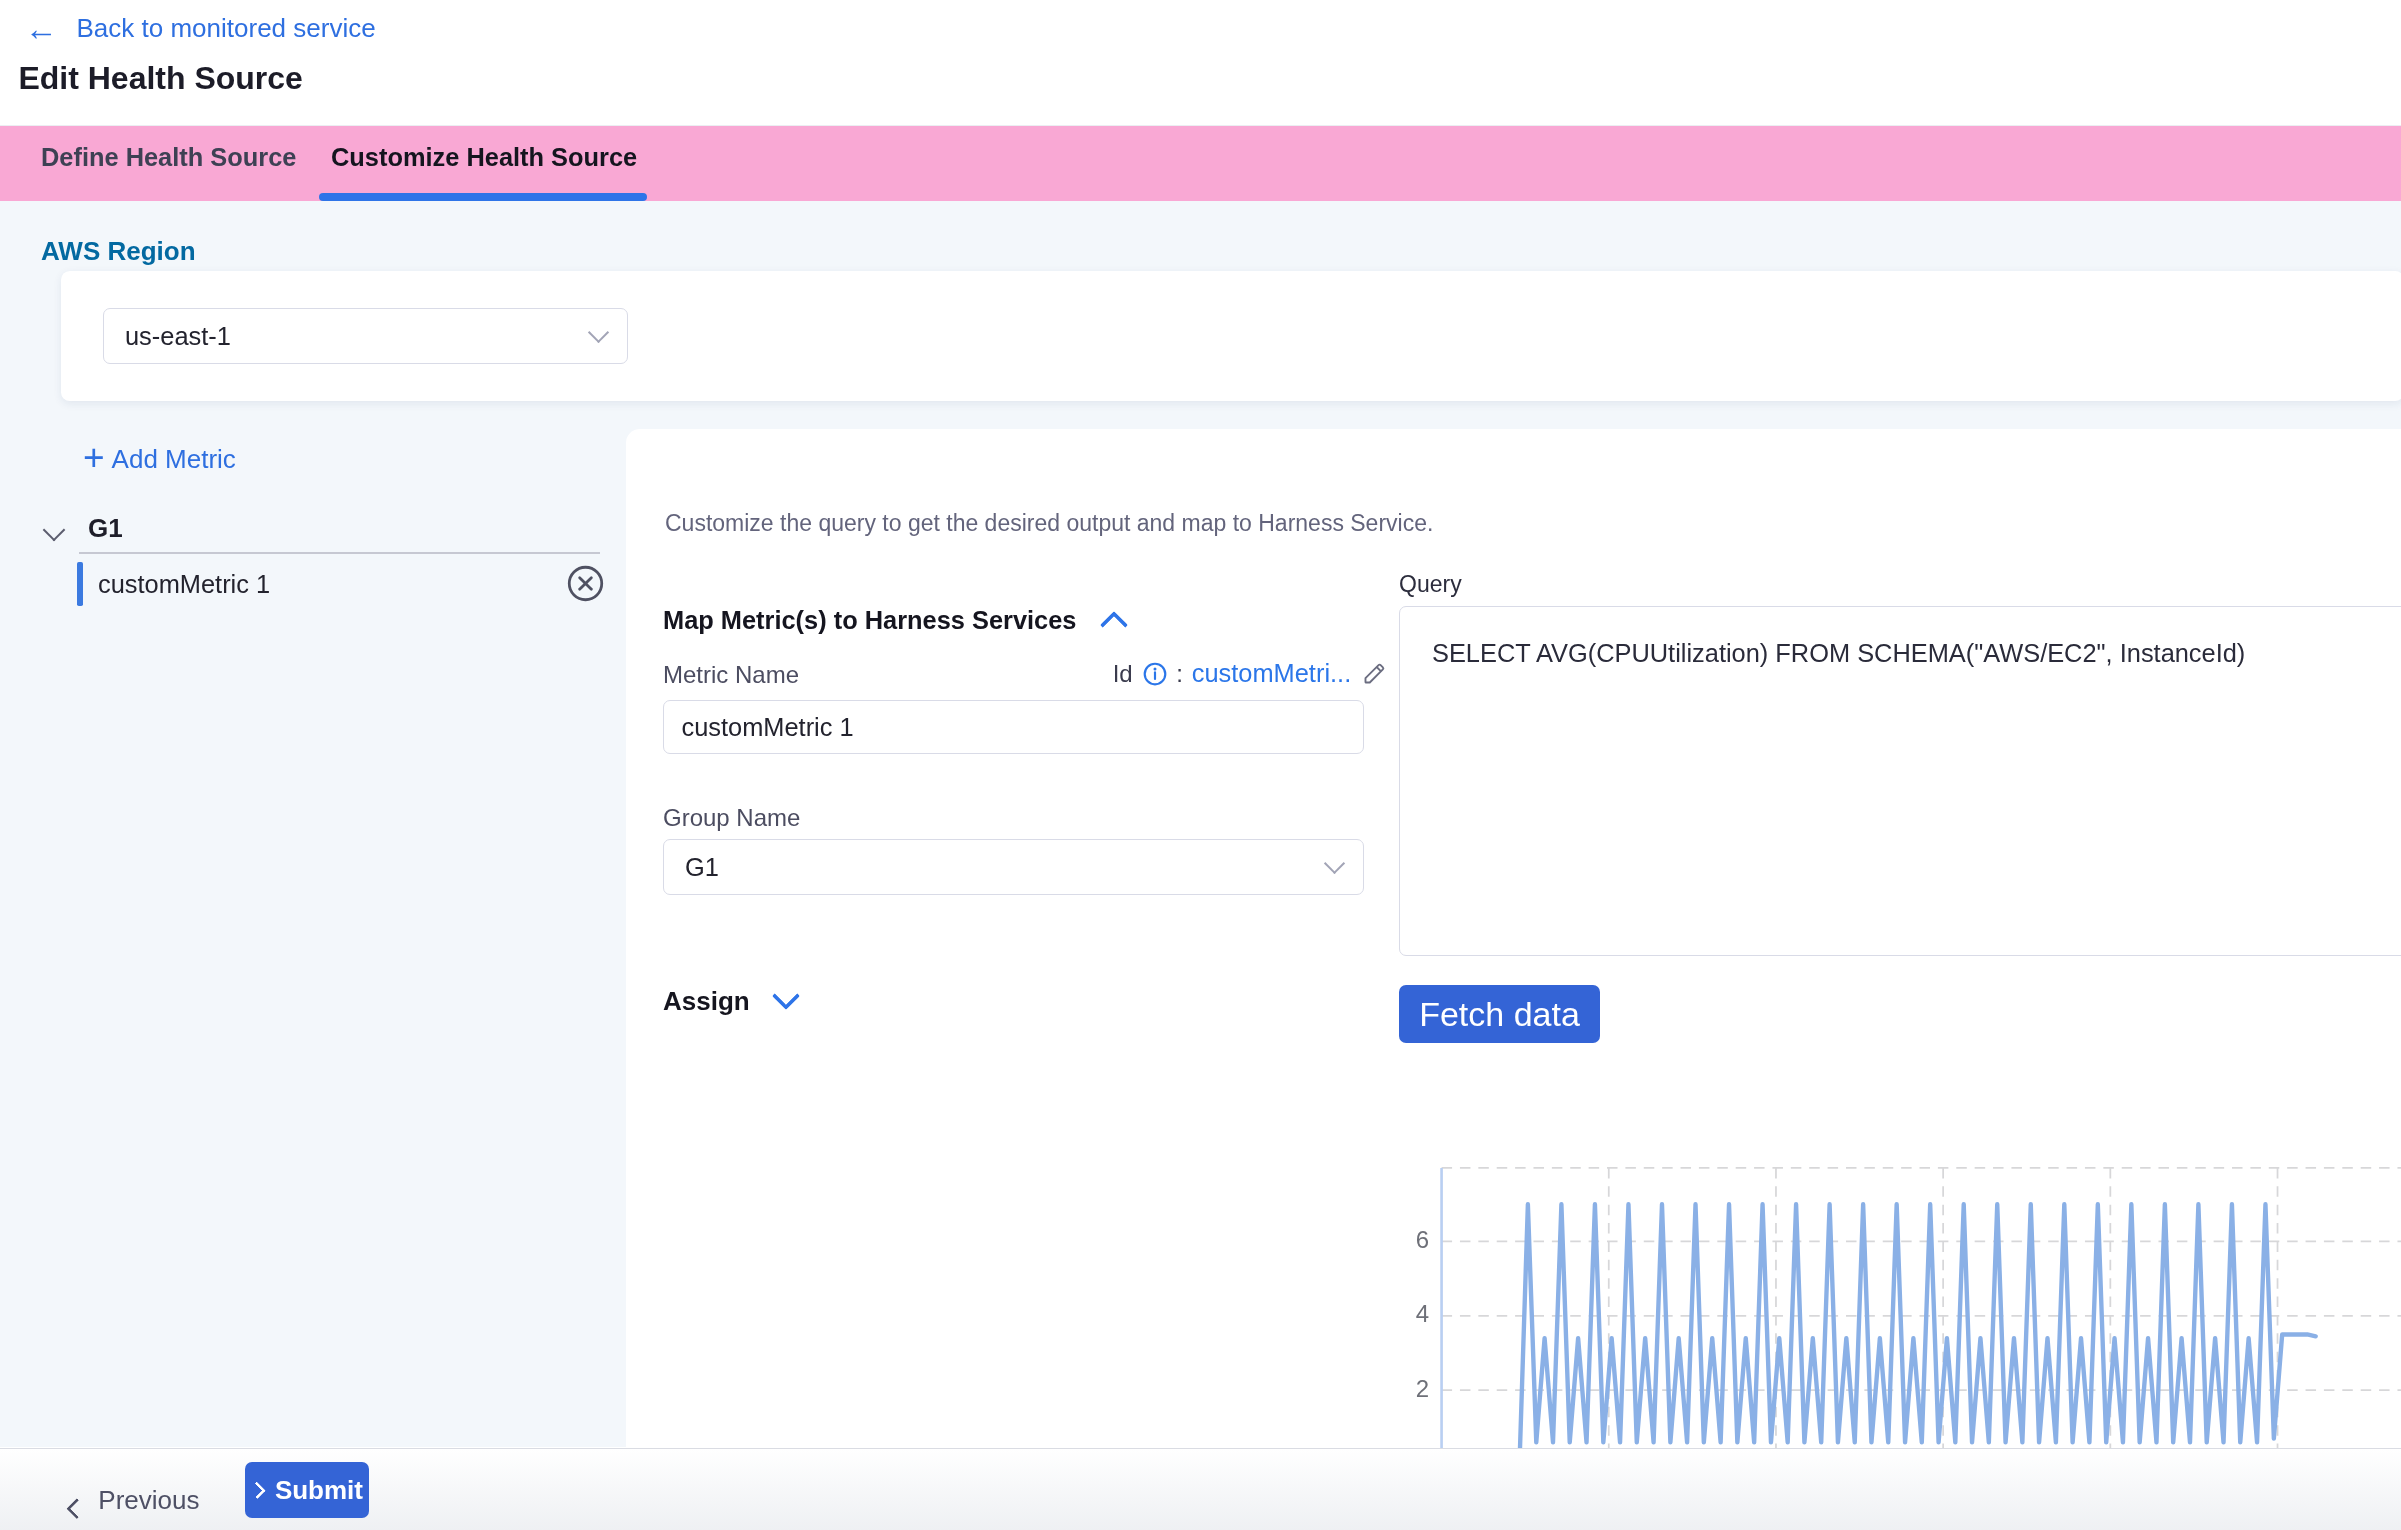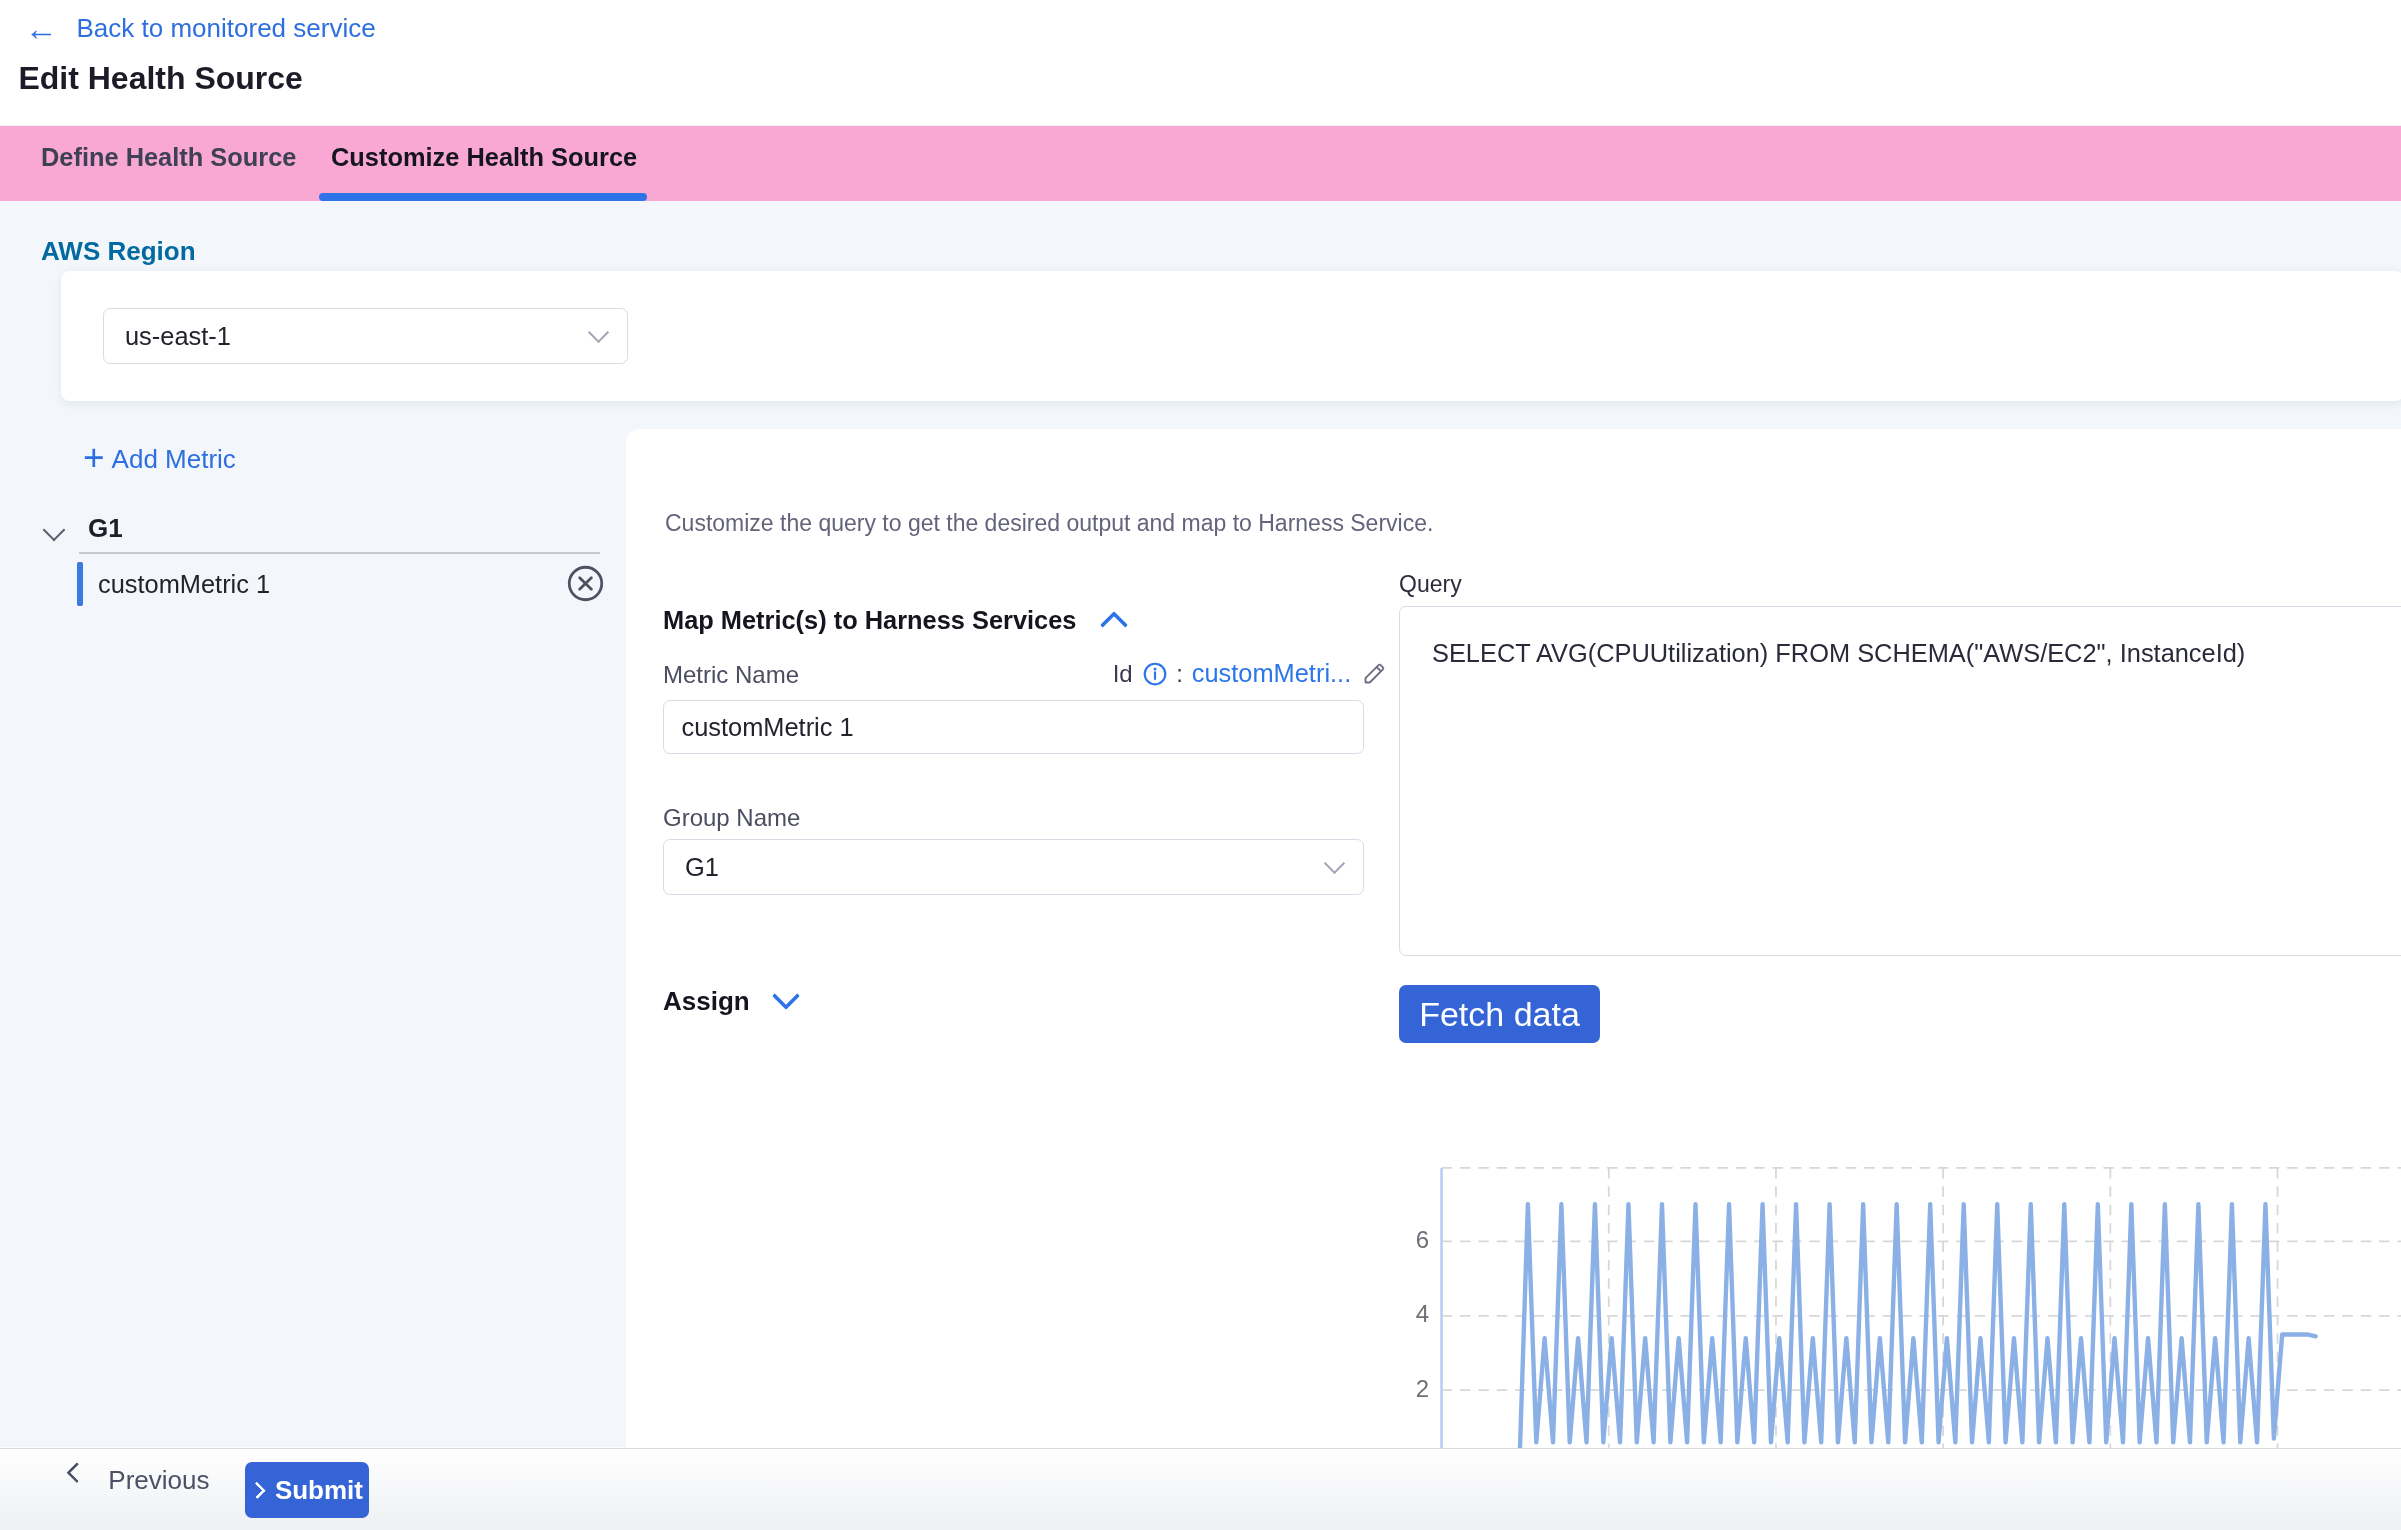--- a/index.html
+++ b/index.html
@@ -61,21 +61,21 @@
   .btn-blue{background:#3464d6;border:none;border-radius:7px;color:#ffffff;display:flex;align-items:center;
             justify-content:center;gap:12.3px;cursor:pointer;font-family:inherit;}
 
   
   .chart-wrap{left:1375px;top:1139px;width:1026px;height:309px;overflow:hidden;}
   .ytick{position:absolute;left:0;width:54px;text-align:right;font-size:24px;color:#6e7078;}
 
   
   .footer{left:0;top:1448px;width:2401px;height:83px;background:linear-gradient(180deg,#ffffff,#eef0f3);
           border-top:1.8px solid #dadce3;box-sizing:border-box;}
-  .prev-btn{position:absolute;left:69px;top:16px;height:51px;display:flex;align-items:flex-start;gap:24px;
+  .prev-btn{position:absolute;left:69px;top:16px;height:51px;display:flex;align-items:flex-end;gap:14px;
             font-size:26px;font-weight:500;color:#4e5065;cursor:pointer;}
   .chev-sm{display:inline-block;width:12.3px;height:12.3px;border-right:3.5px solid #4e5065;border-bottom:3.5px solid #4e5065;
            transform:rotate(135deg);border-radius:0.9px;}
   .chev-wh{display:inline-block;width:9.6px;height:9.6px;border-right:3.5px solid #fff;border-bottom:3.5px solid #fff;
            transform:rotate(-45deg);border-radius:0.9px;}
   .submit-btn{position:absolute;left:245px;top:13px;width:124px;height:56px;font-size:26px;font-weight:600;}
 </style>
 </head>
 <body>
 

